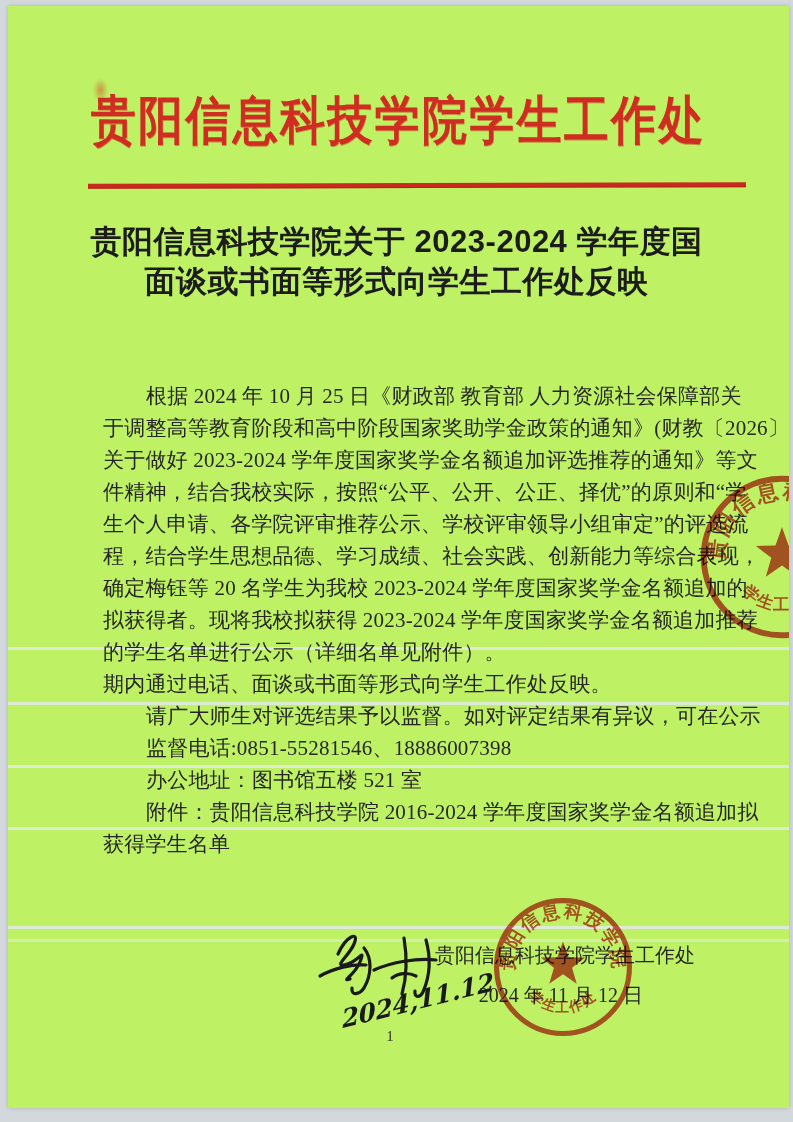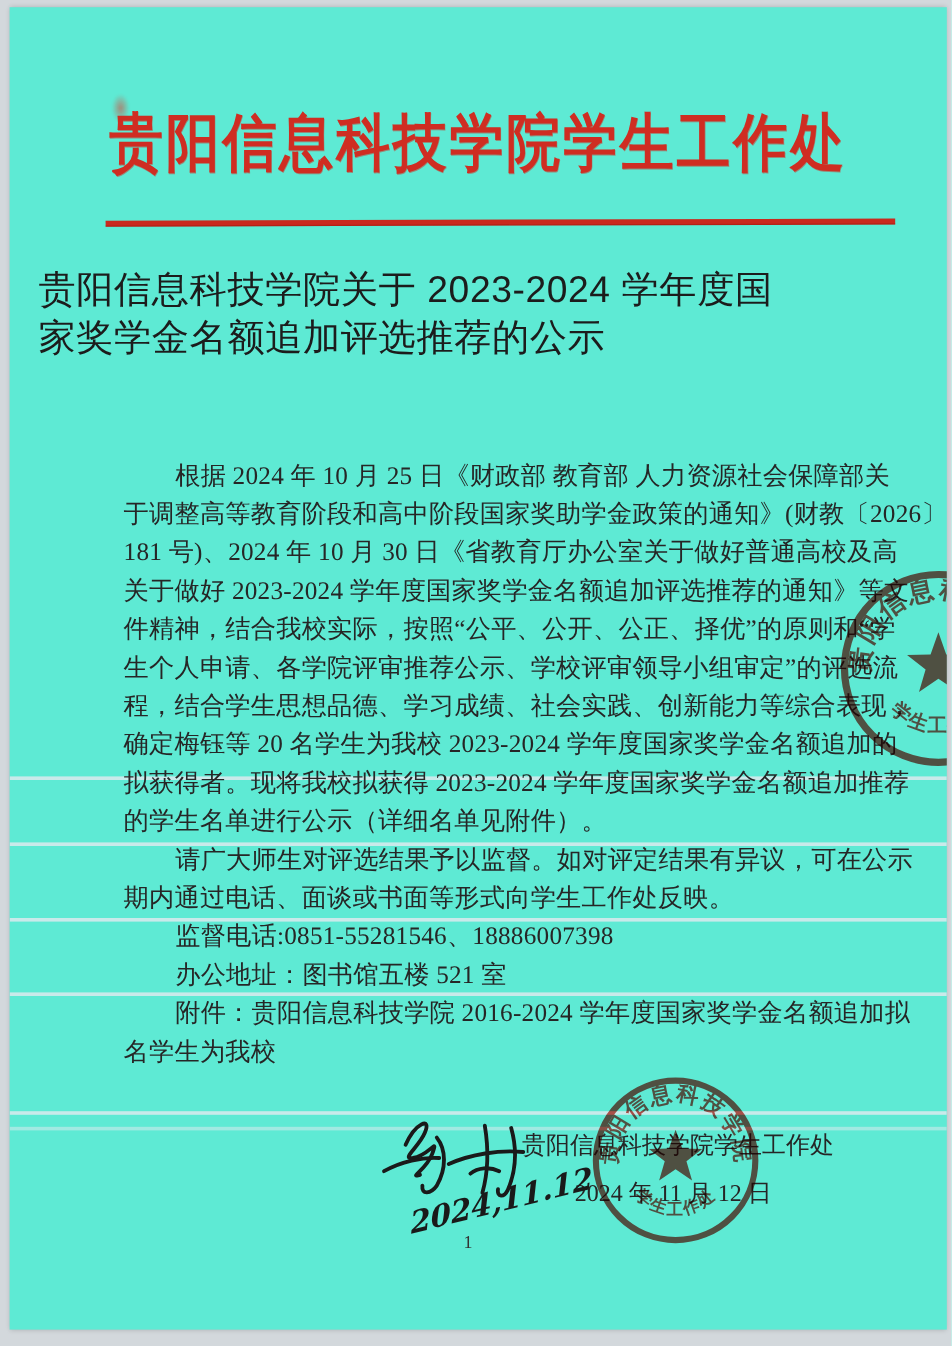--- a/index.html
+++ b/index.html
@@ -3,21 +3,21 @@
 <meta charset="utf-8">
 <style>
   html,body{margin:0;padding:0;}
   .scan{
     position:relative;width:793px;height:1122px;
     background:#d3d8dc;overflow:hidden;
     font-family:"Liberation Serif","DejaVu Serif",serif;
   }
   .paper{
     position:absolute;left:8px;top:6px;right:4px;bottom:14px;
-    background:#5eead4;overflow:hidden;
+    background:#bef264;overflow:hidden;
     box-shadow:0 0 4px rgba(0,0,0,.18);
     padding-left:27px;
   }
   .artifact{position:absolute;left:0;width:100%;height:3px;background:#e4eaef;opacity:.8;}
   .smudge{
     position:absolute;left:85px;top:72px;width:15px;height:24px;border-radius:50%;
     background:radial-gradient(ellipse at center,rgba(220,60,45,.55),rgba(220,60,45,0) 70%);
     filter:blur(1px);
   }
   .header-title{
@@ -25,24 +25,24 @@
     text-align:center;font-size:52px;line-height:62px;font-weight:bold;
     color:#cf2d22;letter-spacing:3px;white-space:nowrap;
     transform:scaleX(.86);text-shadow:.5px .5px 0 rgba(207,45,34,.5);
   }
   .red-rule{
     position:absolute;top:177px;left:80px;width:658px;height:4px;
     background:#c9291e;transform:rotate(-.15deg);
     border-bottom:1px solid rgba(150,20,12,.4);
   }
   .doc-title{
-    position:absolute;top:216px;left:24px;width:697px;
-    text-align:left;color:#1c1c1c;
+    position:absolute;top:216px;left:40px;width:697px;
+    text-align:center;color:#1c1c1c;
     font-family:"Liberation Sans","DejaVu Sans",sans-serif;
-    font-size:31px;line-height:40px;font-weight:normal;letter-spacing:.5px;
+    font-size:31px;line-height:40px;font-weight:bold;letter-spacing:.5px;
   }
   .body-text{
     position:absolute;top:326px;left:95px;width:624px;
     font-size:21px;color:#262626;letter-spacing:.2px;margin-top:48px;
   }
   .line{height:32px;line-height:32px;white-space:nowrap;}
   .line.indent{padding-left:43px;}
   .sign-block{
     position:absolute;top:937px;left:427px;width:252px;
     text-align:center;color:#262626;
@@ -78,40 +78,39 @@
     <div class="artifact" style="top:920px"></div>
     <div class="artifact" style="top:933px;opacity:.5"></div>
 
     <div class="smudge"></div>
 
     <div class="header-title">贵阳信息科技学院学生工作处</div>
     <div class="red-rule"></div>
 
     <div class="doc-title">
       <div>贵阳信息科技学院关于 2023-2024 学年度国</div>
-      <div>家奖学金名额追加评选推荐的公示</div>
+      <div>面谈或书面等形式向学生工作处反映</div>
     </div>
 
     <div class="body-text">
       <div class="line indent">根据 2024 年 10 月 25 日《财政部 教育部 人力资源社会保障部关</div>
       <div class="line">于调整高等教育阶段和高中阶段国家奖助学金政策的通知》(财教〔2026〕</div>
-      <div class="line">181 号)、2024 年 10 月 30 日《省教育厅办公室关于做好普通高校及高</div>
       <div class="line">关于做好 2023-2024 学年度国家奖学金名额追加评选推荐的通知》等文</div>
       <div class="line">件精神，结合我校实际，按照“公平、公开、公正、择优”的原则和“学</div>
       <div class="line">生个人申请、各学院评审推荐公示、学校评审领导小组审定”的评选流</div>
       <div class="line">程，结合学生思想品德、学习成绩、社会实践、创新能力等综合表现，</div>
       <div class="line">确定梅钰等 20 名学生为我校 2023-2024 学年度国家奖学金名额追加的</div>
       <div class="line">拟获得者。现将我校拟获得 2023-2024 学年度国家奖学金名额追加推荐</div>
       <div class="line">的学生名单进行公示（详细名单见附件）。</div>
+      <div class="line">期内通过电话、面谈或书面等形式向学生工作处反映。</div>
       <div class="line indent">请广大师生对评选结果予以监督。如对评定结果有异议，可在公示</div>
-      <div class="line">期内通过电话、面谈或书面等形式向学生工作处反映。</div>
       <div class="line indent">监督电话:0851-55281546、18886007398</div>
       <div class="line indent">办公地址：图书馆五楼 521 室</div>
       <div class="line indent">附件：贵阳信息科技学院 2016-2024 学年度国家奖学金名额追加拟</div>
-      <div class="line">名学生为我校</div>
+      <div class="line">获得学生名单</div>
     </div>
 
     <div class="sign-block">
       <div class="sign-org">贵阳信息科技学院学生工作处</div>
       <div class="sign-date">2024 年 11 月 12 日</div>
     </div>
 
     <svg class="handwriting" viewBox="0 0 150 105">
       <g fill="none" stroke="#1a1a1a" stroke-width="3.2" stroke-linecap="round" stroke-linejoin="round">
         <path d="M30,36 C38,18 52,12 46,26 C41,38 26,48 36,47 C50,45 58,28 52,44 C47,57 32,64 42,61"></path>

